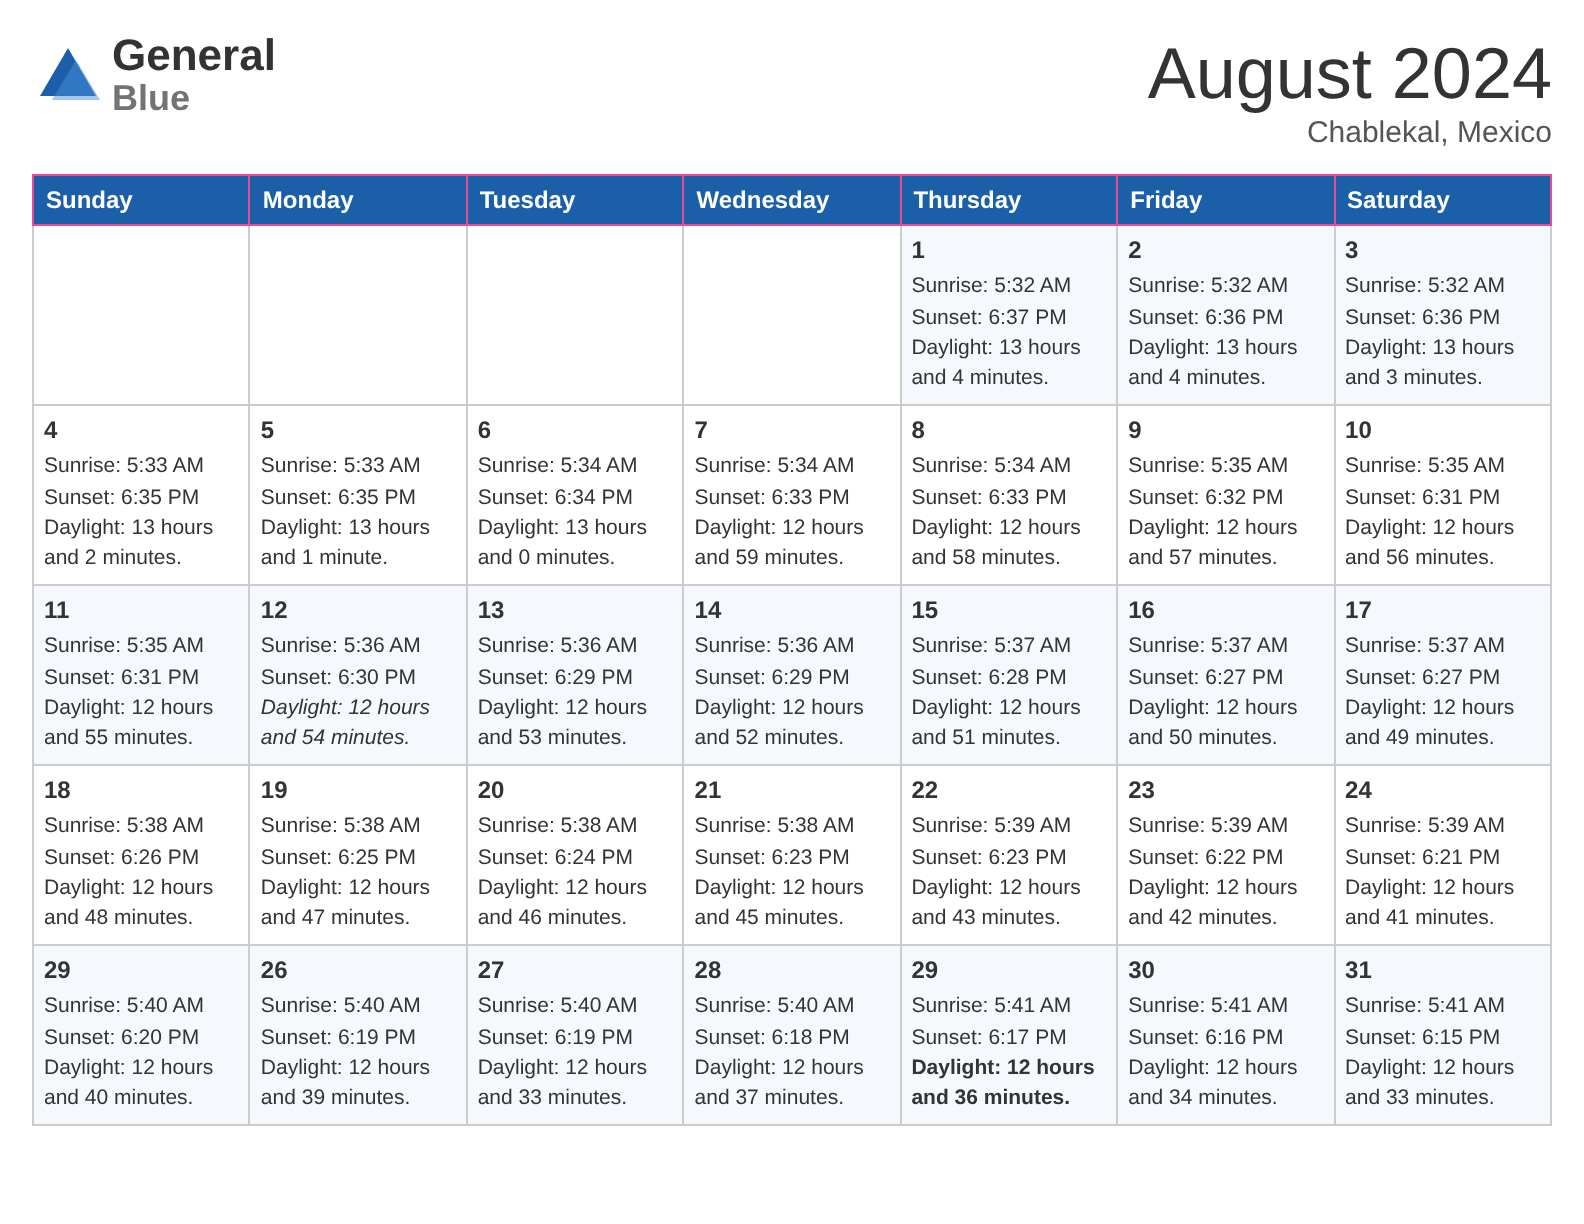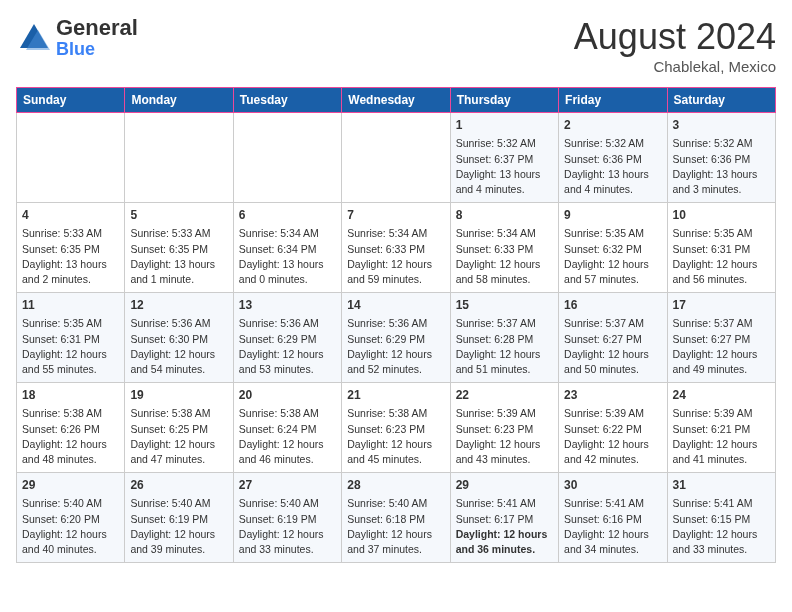--- a/index.html
+++ b/index.html
@@ -26,21 +26,21 @@
       line-height: 1.1;
     }
     .logo-general {
       font-size: 22px;
       font-weight: bold;
       color: #333;
     }
     .logo-blue {
       font-size: 18px;
       font-weight: bold;
-      color: #3b82f6;
+      color: #737373;
     }
     .logo-icon {
       width: 36px;
       height: 36px;
       margin-right: 4px;
     }
     .title-block {
       text-align: right;
     }
     .month-year {
@@ -198,21 +198,21 @@
         <td>
           <span class="day-number">11</span>
           <span style="display: block;">Sunrise: 5:35 AM</span>
           <span style="display: block;">Sunset: 6:31 PM</span>
           <span style="display: block;">Daylight: 12 hours and 55 minutes.</span>
         </td>
         <td>
           <span class="day-number">12</span>
           <span style="display: block;">Sunrise: 5:36 AM</span>
           <span style="display: block;">Sunset: 6:30 PM</span>
-          <span style="display: block;">Daylight: 12 hours and 54 minutes.</span>
+          <span style="display: block; font-style: italic;">Daylight: 12 hours and 54 minutes.</span>
         </td>
         <td>
           <span class="day-number">13</span>
           <span style="display: block;">Sunrise: 5:36 AM</span>
           <span style="display: block;">Sunset: 6:29 PM</span>
           <span style="display: block;">Daylight: 12 hours and 53 minutes.</span>
         </td>
         <td>
           <span class="day-number">14</span>
           <span style="display: block;">Sunrise: 5:36 AM</span>

